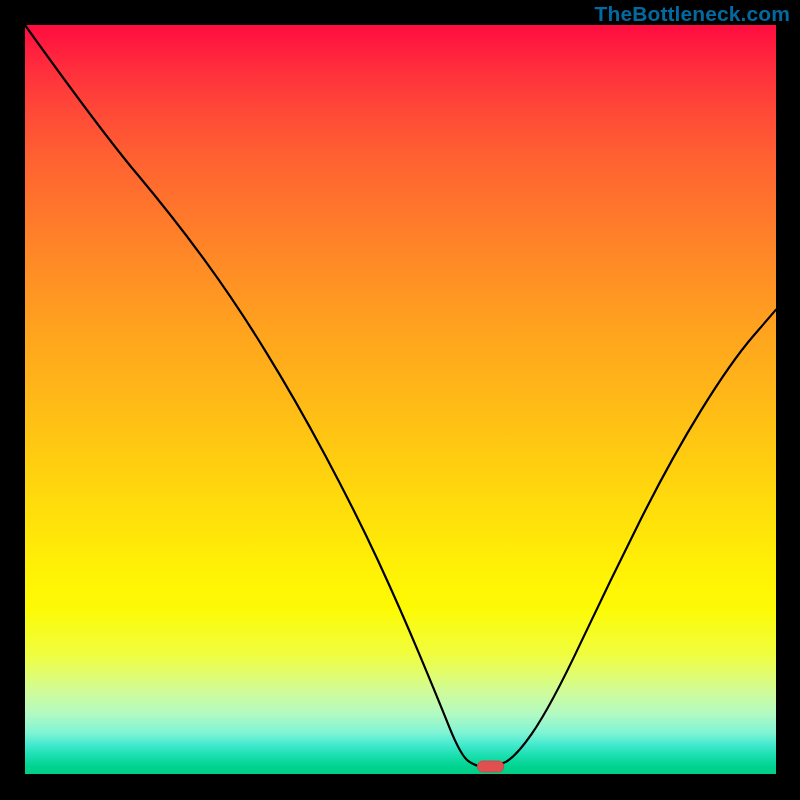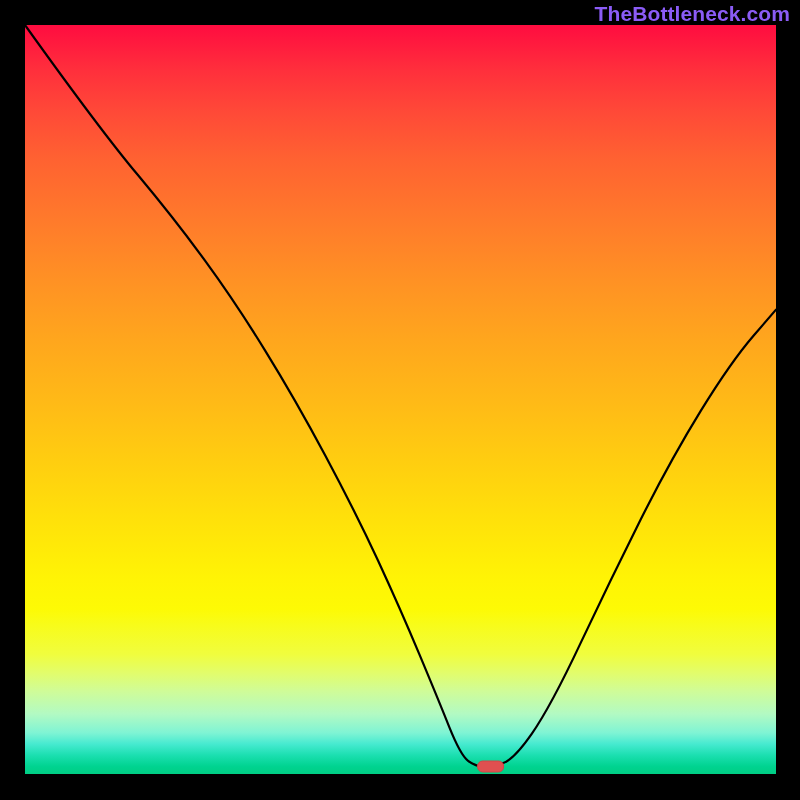--- a/index.html
+++ b/index.html
@@ -49,21 +49,21 @@
       #00ce84 100%
     );
   }
   .watermark {
     position: absolute;
     top: 2px;
     right: 10px;
     font-family: Arial, Helvetica, sans-serif;
     font-size: 21px;
     font-weight: 600;
-    color: #8b5cf6;
+    color: #0369a1;
     letter-spacing: 0.1px;
     z-index: 20;
   }
   svg.overlay {
     position: absolute;
     left: 0;
     top: 0;
     width: 751px;
     height: 749px;
     z-index: 10;

